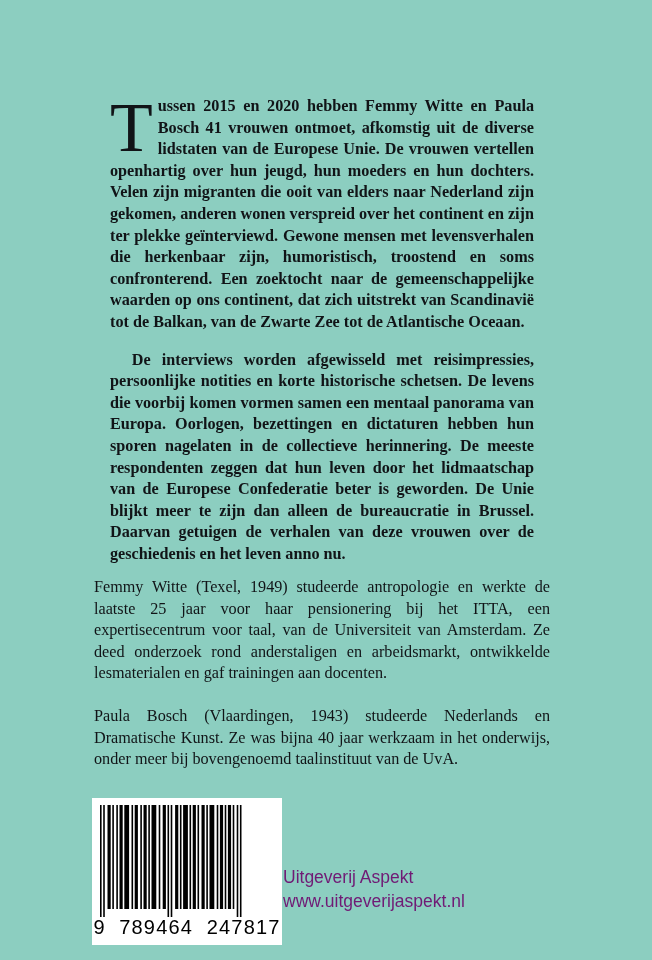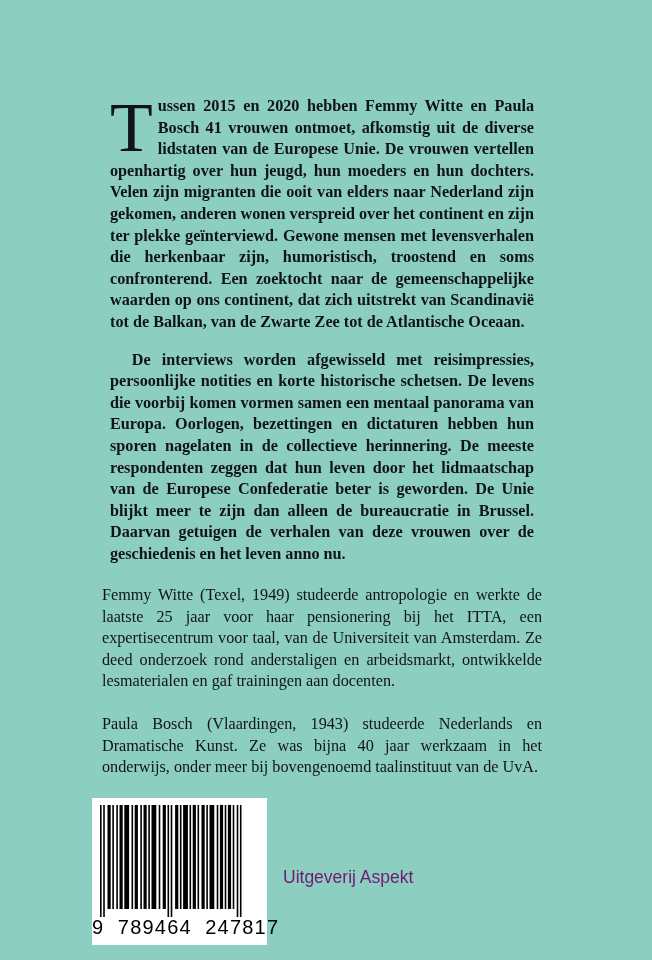--- a/index.html
+++ b/index.html
@@ -58,32 +58,32 @@
     left: 94px;
     top: 577px;
     width: 456px;
     color: #111417;
     font-size: 16.2px;
     line-height: 21.6px;
     text-align: justify;
     text-justify: inter-word;
   }
   .bios p {
-    margin: 8px;
+    margin: 0;
   }
   .bios p + p {
     margin-top: 21px;
   }
 
   
   .barcode-block {
     position: absolute;
     left: 92px;
     top: 798px;
-    width: 175px;
+    width: 190px;
     height: 147px;
     background: #ffffff;
     box-sizing: border-box;
   }
   .barcode-bars {
     position: absolute;
     left: 8px;
     top: 7px;
     width: 143px;
     height: 112px;
@@ -175,15 +175,16 @@
           <rect x="136.7" y="0" width="1.6" height="112"></rect>
           <rect x="139.9" y="0" width="1.6" height="112"></rect>
         </g>
       </svg>
     </div>
     <div class="barcode-digits">9  789464  247817</div>
   </div>
 
   <div class="publisher">
     <div>Uitgeverij Aspekt</div>
+    <div>www.uitgeverijaspekt.nl</div>
   </div>
 
 </div>
 
 </body></html>

